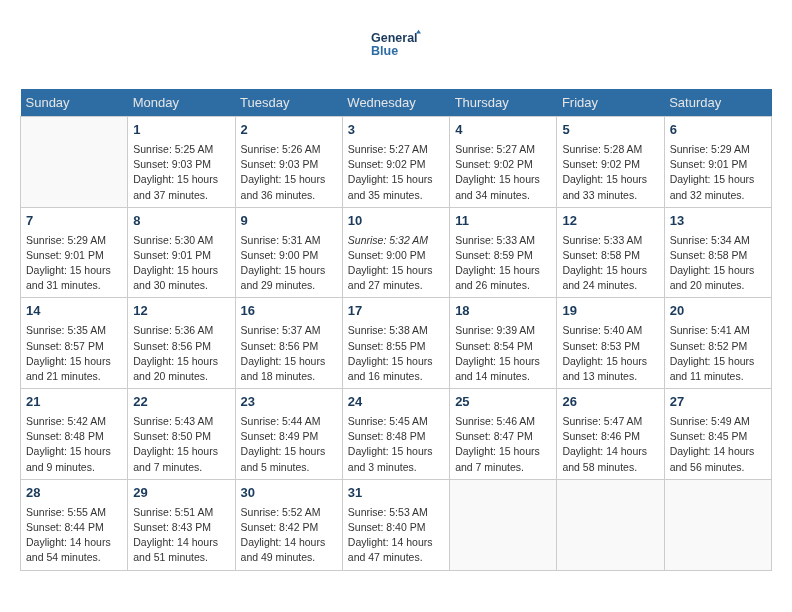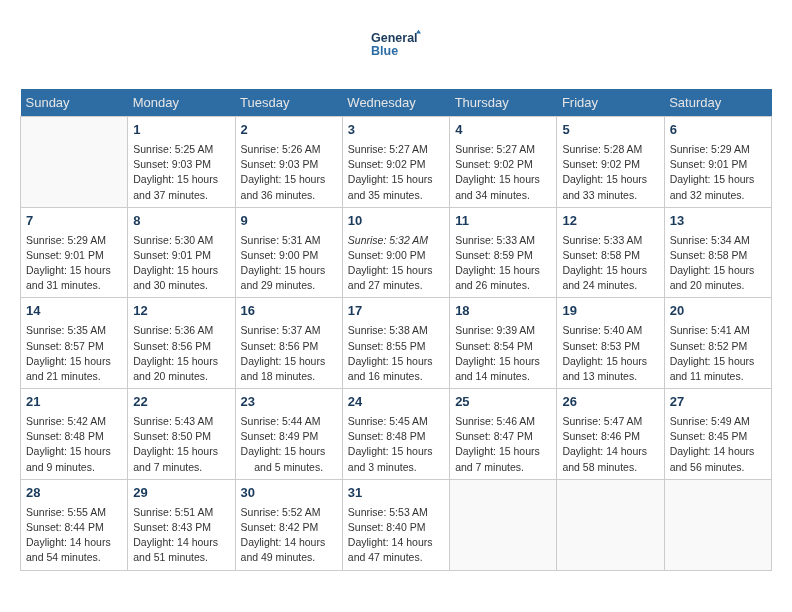--- a/index.html
+++ b/index.html
@@ -257,21 +257,21 @@
           <span style="display: block;">Sunrise: 5:43 AM</span>
           <span style="display: block;">Sunset: 8:50 PM</span>
           <span style="display: block;">Daylight: 15 hours</span>
           <span style="display: block;">and 7 minutes.</span>
         </td>
         <td>
           <span class="day-num">23</span>
           <span style="display: block;">Sunrise: 5:44 AM</span>
           <span style="display: block;">Sunset: 8:49 PM</span>
           <span style="display: block;">Daylight: 15 hours</span>
-          <span style="display: block; text-align: center;">and 5 minutes.</span>
+          <span style="display: block;">and 5 minutes.</span>
         </td>
         <td>
           <span class="day-num">24</span>
           <span style="display: block;">Sunrise: 5:45 AM</span>
           <span style="display: block;">Sunset: 8:48 PM</span>
           <span style="display: block;">Daylight: 15 hours</span>
           <span style="display: block;">and 3 minutes.</span>
         </td>
         <td>
           <span class="day-num">25</span>

